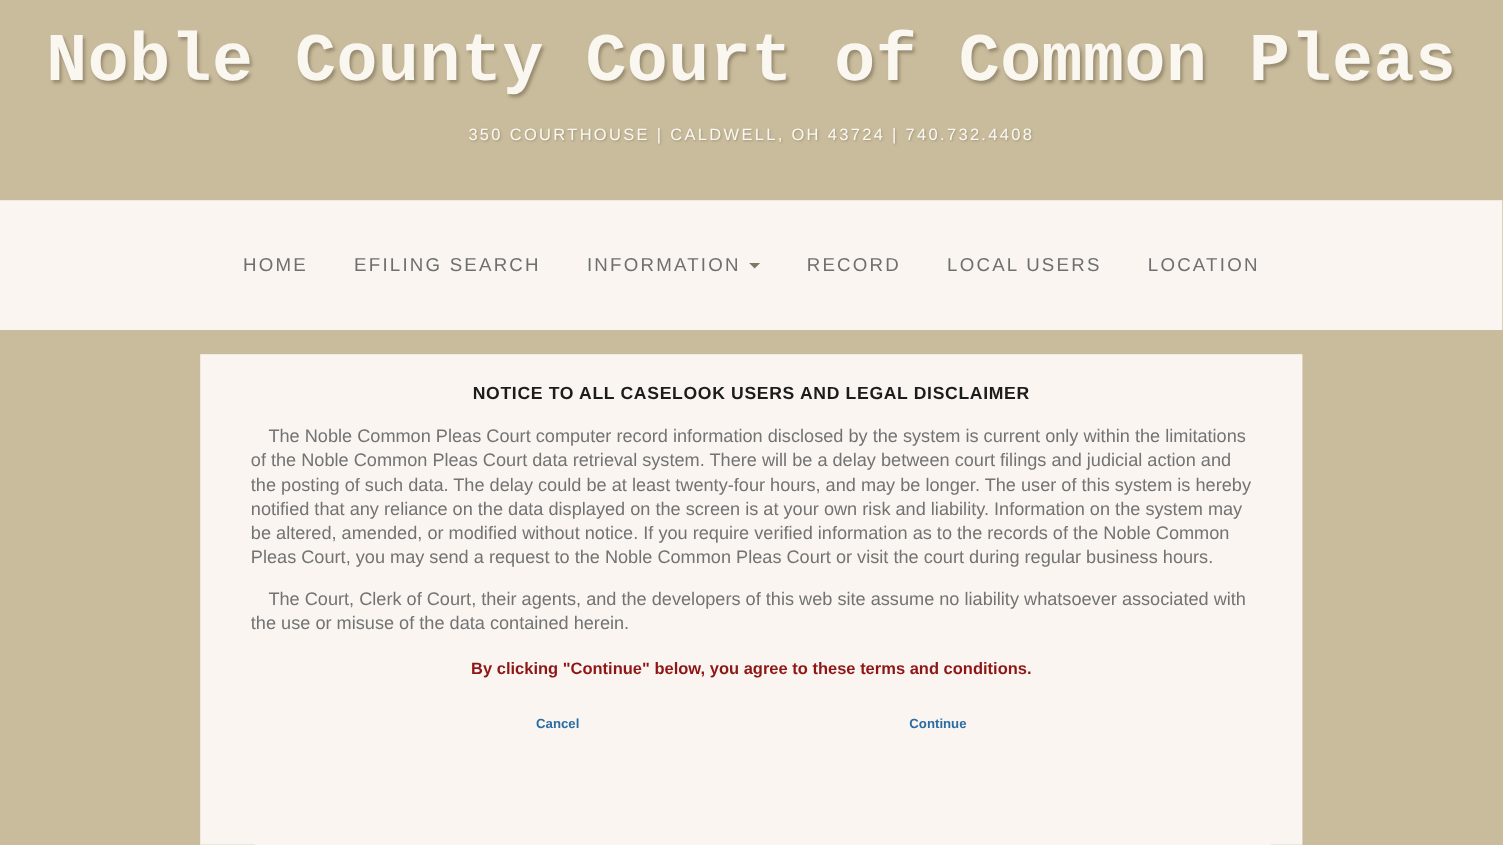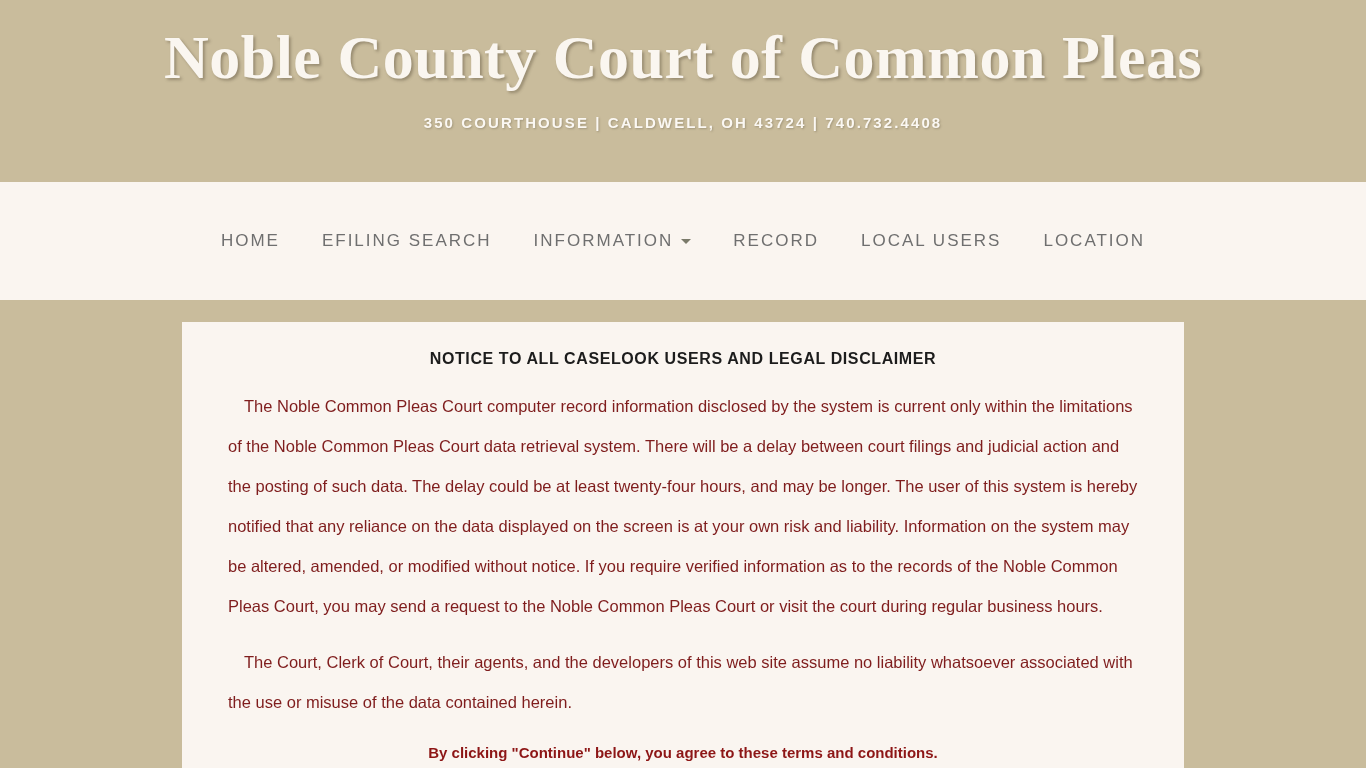--- a/index.html
+++ b/index.html
@@ -21,28 +21,28 @@
     text-align: center;
   }
   .site-title {
     margin: 0;
     font-size: 62px;
     line-height: 1.0;
     font-weight: bold;
     color: #faf6f0;
     letter-spacing: 0.5px;
     text-shadow: 2px 2px 3px rgba(90, 80, 60, 0.45);
-    font-family: Liberation Serif, serif;
+    font-family: Liberation Mono, monospace;
   }
   .site-subtitle {
     margin: 26px 0 3px 0;
     font-size: 15px;
     letter-spacing: 2.1px;
     color: #fbf8f3;
-    font-weight: bold;
+    font-weight: normal;
     text-shadow: 1px 1px 2px rgba(90, 80, 60, 0.35);
   }
 
   
   .nav-bar {
     background: #faf5f0;
     height: 118px;
     display: flex;
     align-items: center;
     justify-content: center;
@@ -87,22 +87,22 @@
   .disclaimer-title {
     text-align: center;
     font-size: 16px;
     font-weight: bold;
     color: #1c1c1c;
     letter-spacing: 0.6px;
     margin: 0 0 18px 0;
   }
   .disclaimer-para {
     font-size: 16.5px;
-    line-height: 40px;
-    color: #7f1d1d;
+    line-height: 22px;
+    color: #737373;
     margin: 0 0 16px 0;
     text-indent: 16px;
   }
   .agree-line {
     text-align: center;
     color: #8d1616;
     font-weight: bold;
     font-size: 15px;
     margin: 22px 0 0 0;
   }

